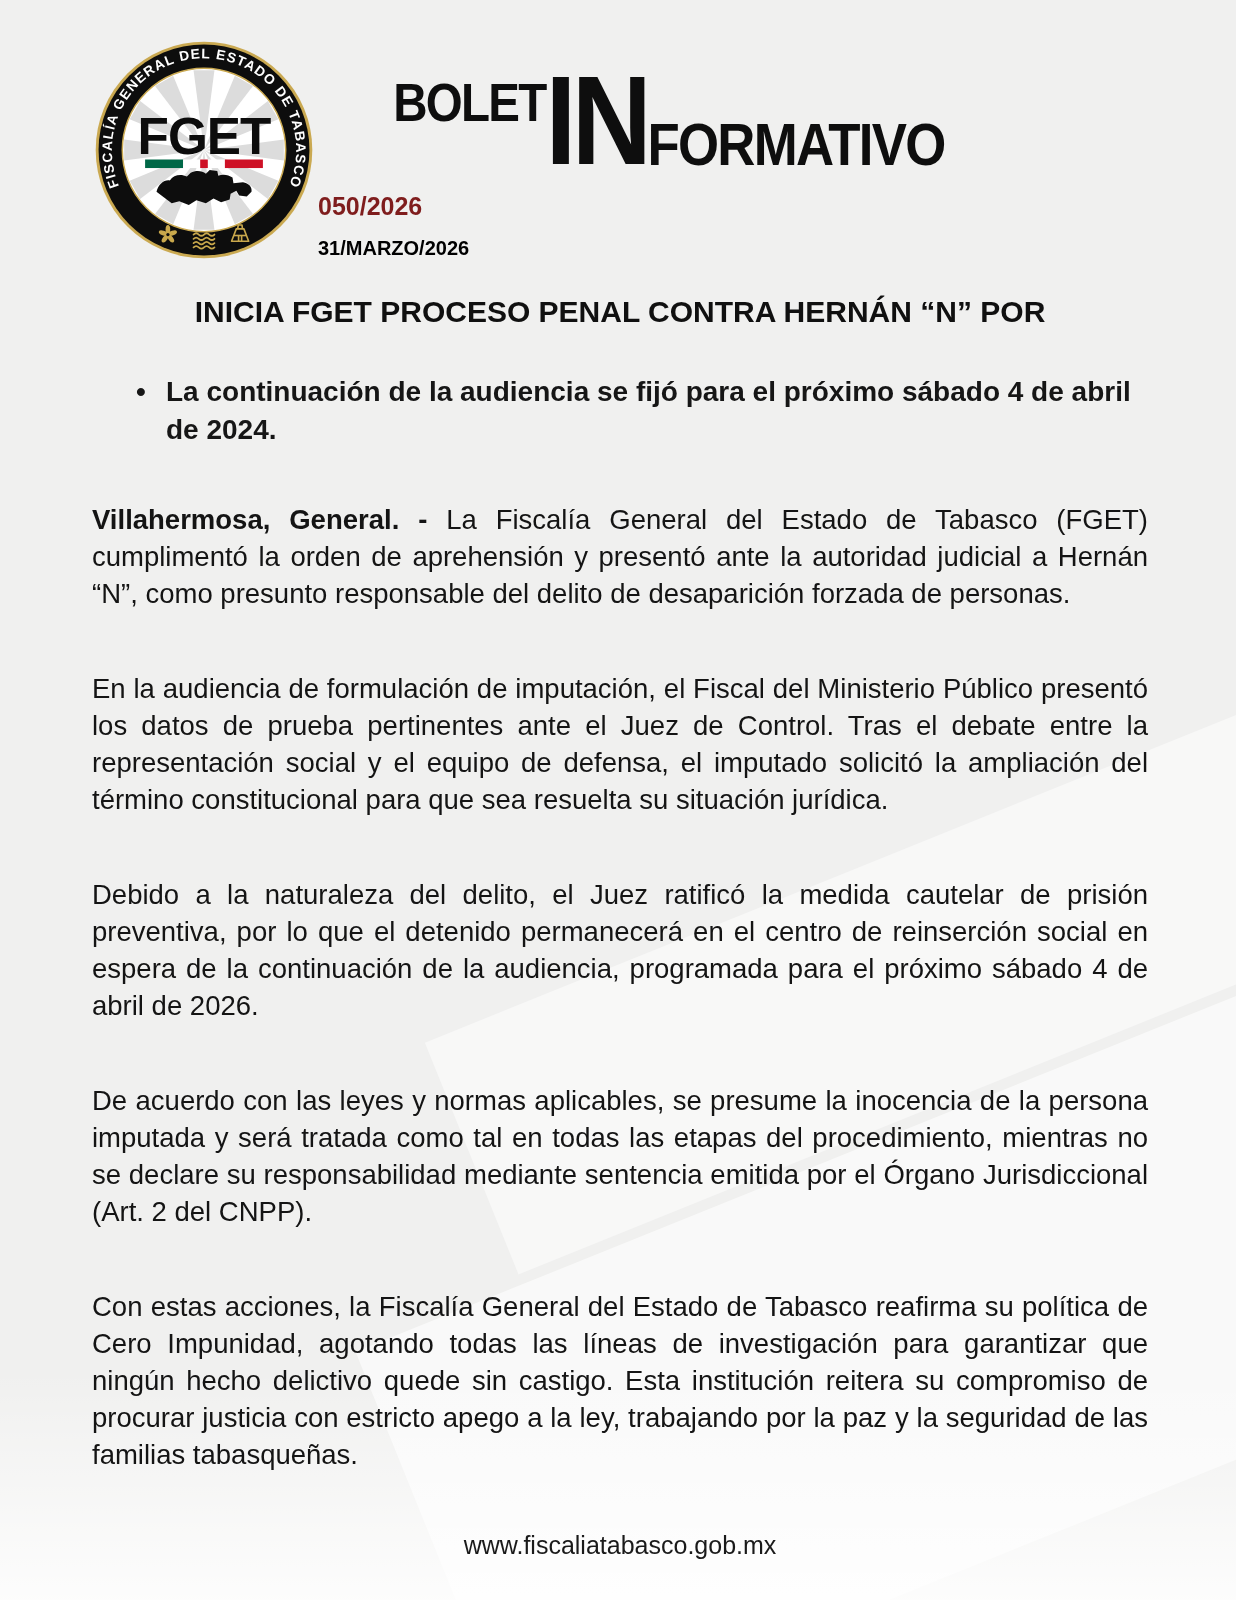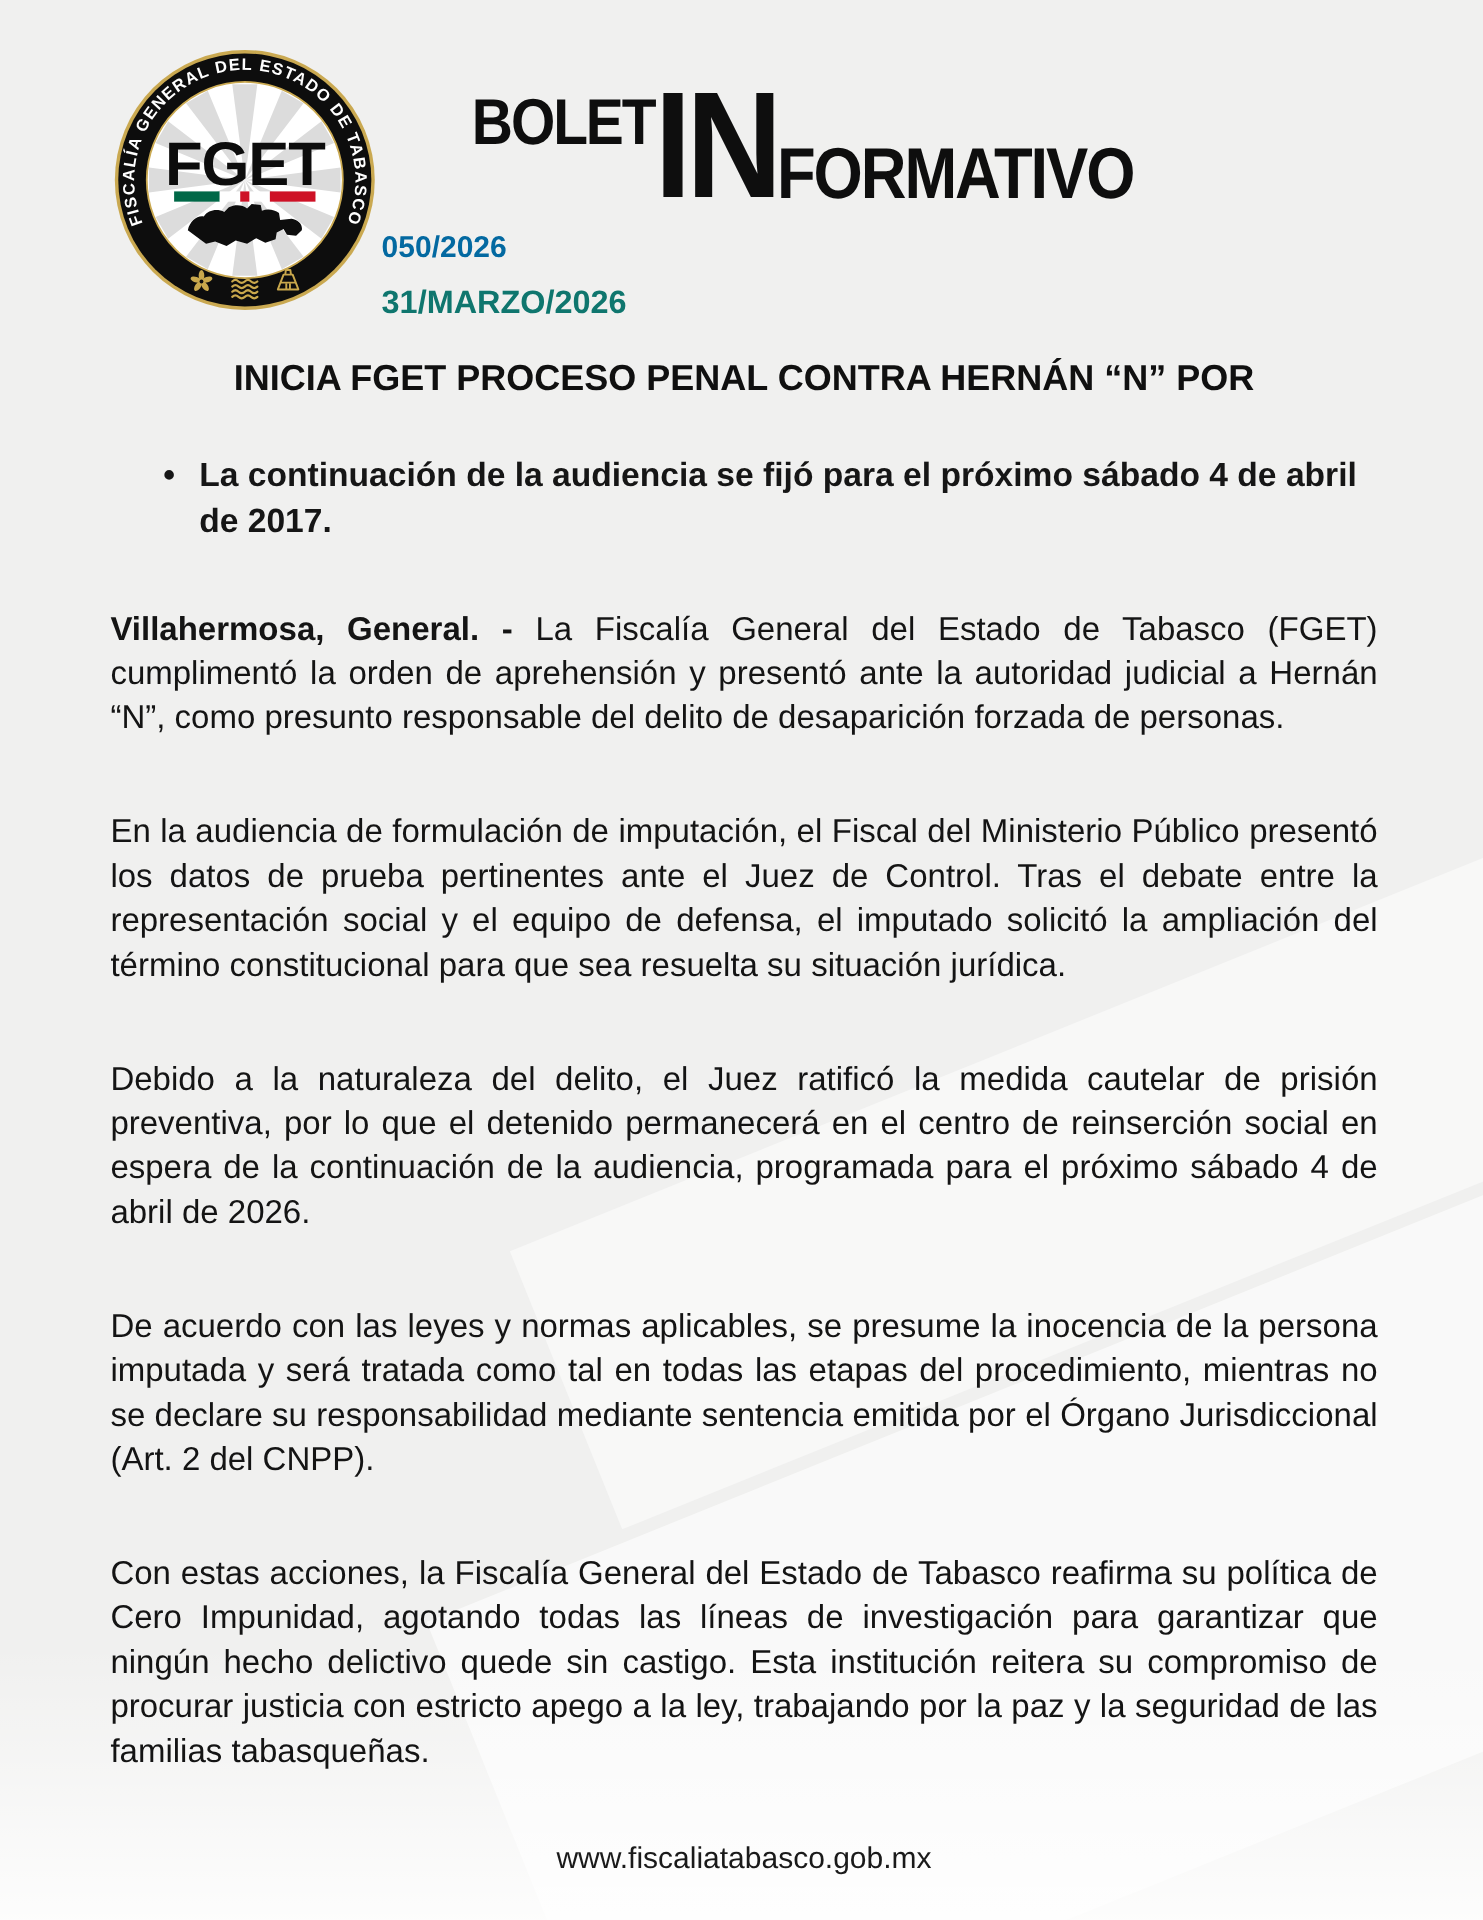--- a/index.html
+++ b/index.html
@@ -27,22 +27,22 @@
   .seal{flex:0 0 auto;}
   .head-right{flex:1;display:flex;flex-direction:column;align-items:flex-start;padding-top:36px;}
   .masthead{
     display:flex;align-items:flex-start;
     font-weight:bold;color:#0e0e0e;white-space:nowrap;
     transform:scaleX(.88);transform-origin:100% 0;
   }
   .m-a{font-size:54px;line-height:1;letter-spacing:-2px;padding-top:3px;}
   .m-b{font-size:126px;line-height:.78;letter-spacing:-5px;}
   .m-c{font-size:60px;line-height:.9;letter-spacing:-2px;margin-top:46px;}
-  .mast-number{font-size:25px;font-weight:bold;color:#0369a1;margin-top:20px;text-align:right;}
-  .mast-date{font-size:27px;font-weight:bold;color:#0f766e;margin-top:16px;text-align:right;}
+  .mast-number{font-size:25px;font-weight:bold;color:#7f1d1d;margin-top:20px;text-align:right;}
+  .mast-date{font-size:20px;font-weight:bold;color:#000000;margin-top:16px;text-align:right;}
 
   
   .column{padding:0 88px 0 92px;}
   .doc-title{margin-top:28px;text-align:center;font-weight:bold;font-size:30px;line-height:1.3;color:#101010;}
   .bullet-row{display:flex;margin-top:42px;padding-left:44px;font-weight:bold;font-size:28px;line-height:38px;}
   .bullet-dot{flex:0 0 30px;font-size:28px;}
   .para{font-size:27.5px;line-height:37px;text-align:justify;margin:0 0 58px 0;color:#141414;}
   .para.first{margin-top:52px;}
   .footer-url{text-align:center;font-size:25px;margin-top:36px;color:#1a1a1a;}
 </style>
@@ -130,21 +130,21 @@
       </div>
     </div>
 
     <div class="column">
       <h1 class="doc-title">
         <span>INICIA FGET PROCESO PENAL CONTRA HERNÁN “N” POR</span><br>
       </h1>
 
       <div class="bullet-row">
         <span class="bullet-dot">•</span>
-        <span>La continuación de la audiencia se fijó para el próximo sábado 4 de abril de 2017.</span>
+        <span>La continuación de la audiencia se fijó para el próximo sábado 4 de abril de 2024.</span>
       </div>
 
       <p class="para first"><strong>Villahermosa, General. -</strong><span> La Fiscalía General del Estado de Tabasco (FGET) cumplimentó la orden de aprehensión y presentó ante la autoridad judicial a Hernán “N”, como presunto responsable del delito de desaparición forzada de personas.</span></p>
 
       <p class="para">En la audiencia de formulación de imputación, el Fiscal del Ministerio Público presentó los datos de prueba pertinentes ante el Juez de Control. Tras el debate entre la representación social y el equipo de defensa, el imputado solicitó la ampliación del término constitucional para que sea resuelta su situación jurídica.</p>
 
       <p class="para">Debido a la naturaleza del delito, el Juez ratificó la medida cautelar de prisión preventiva, por lo que el detenido permanecerá en el centro de reinserción social en espera de la continuación de la audiencia, programada para el próximo sábado 4 de abril de 2026.</p>
 
       <p class="para">De acuerdo con las leyes y normas aplicables, se presume la inocencia de la persona imputada y será tratada como tal en todas las etapas del procedimiento, mientras no se declare su responsabilidad mediante sentencia emitida por el Órgano Jurisdiccional (Art. 2 del CNPP).</p>
 

